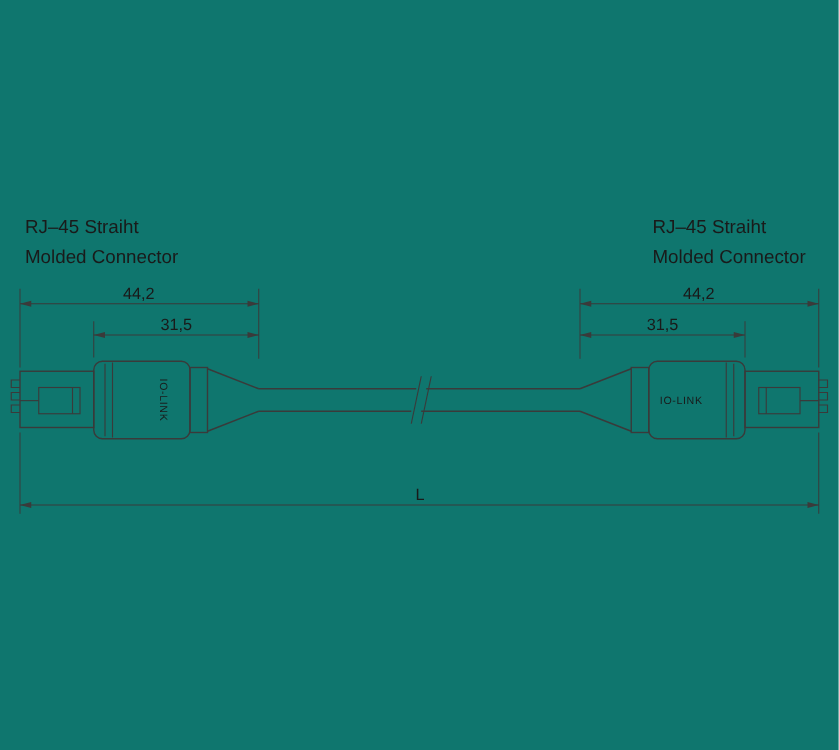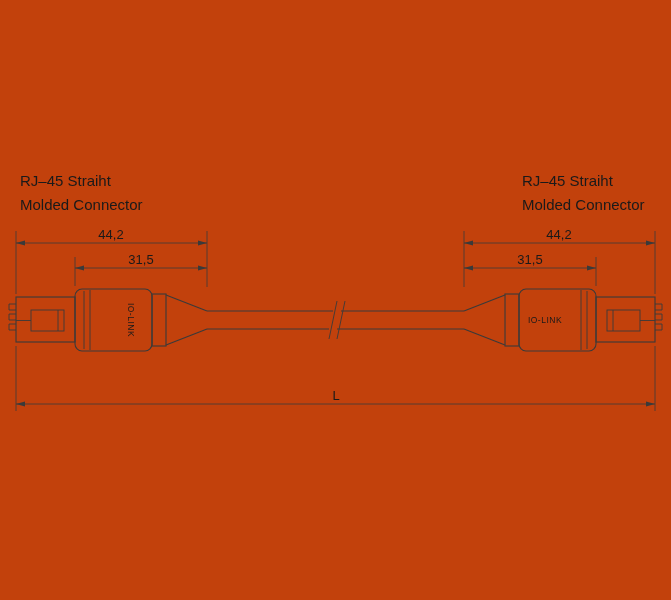--- a/index.html
+++ b/index.html
@@ -4,21 +4,21 @@
 <style>
   html, body {
     margin: 0;
     padding: 0;
     background: #ffffff;
   }
   .canvas {
     position: relative;
     width: 671px;
     height: 600px;
-    background: #c2410c;
+    background: #0f766e;
     font-family: "Liberation Sans", sans-serif;
     overflow: hidden;
   }
   svg text {
     font-family: "Liberation Sans", sans-serif;
   }
   .title-text {
     font-size: 15px;
     fill: #1a1a1a;
   }

